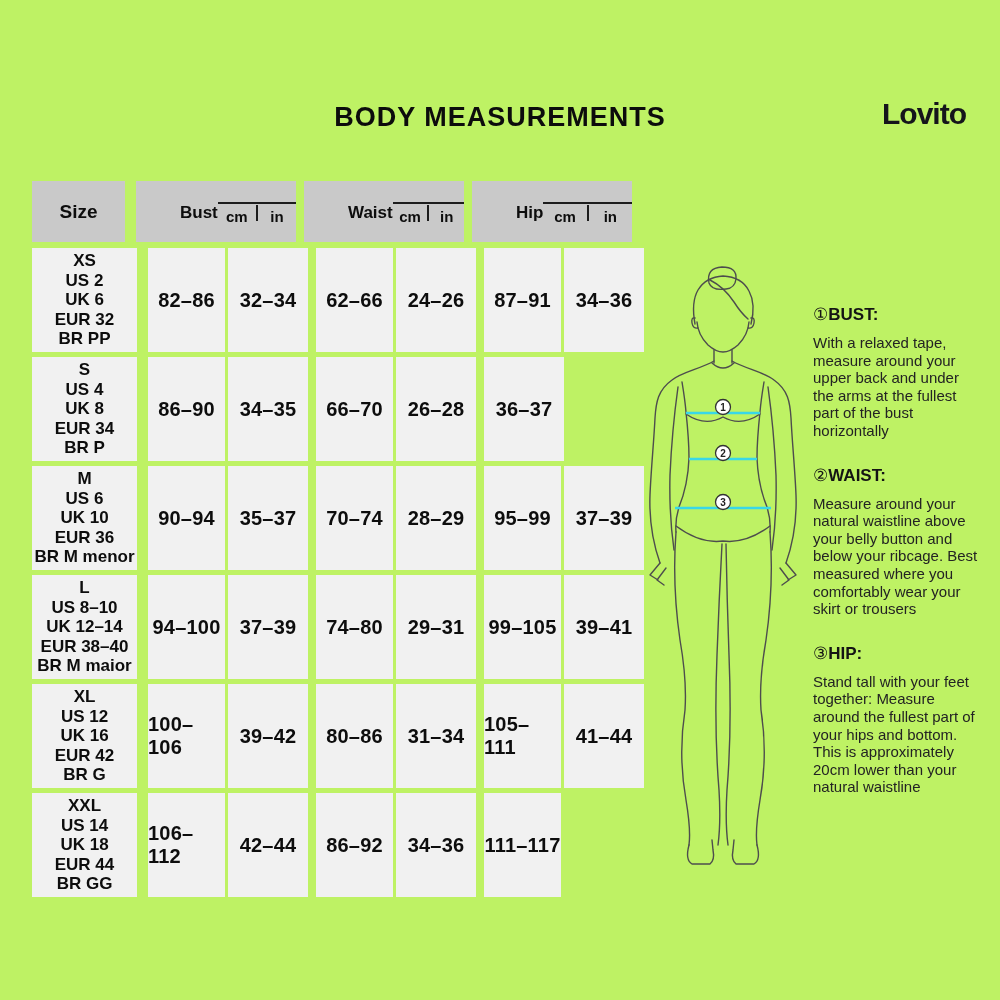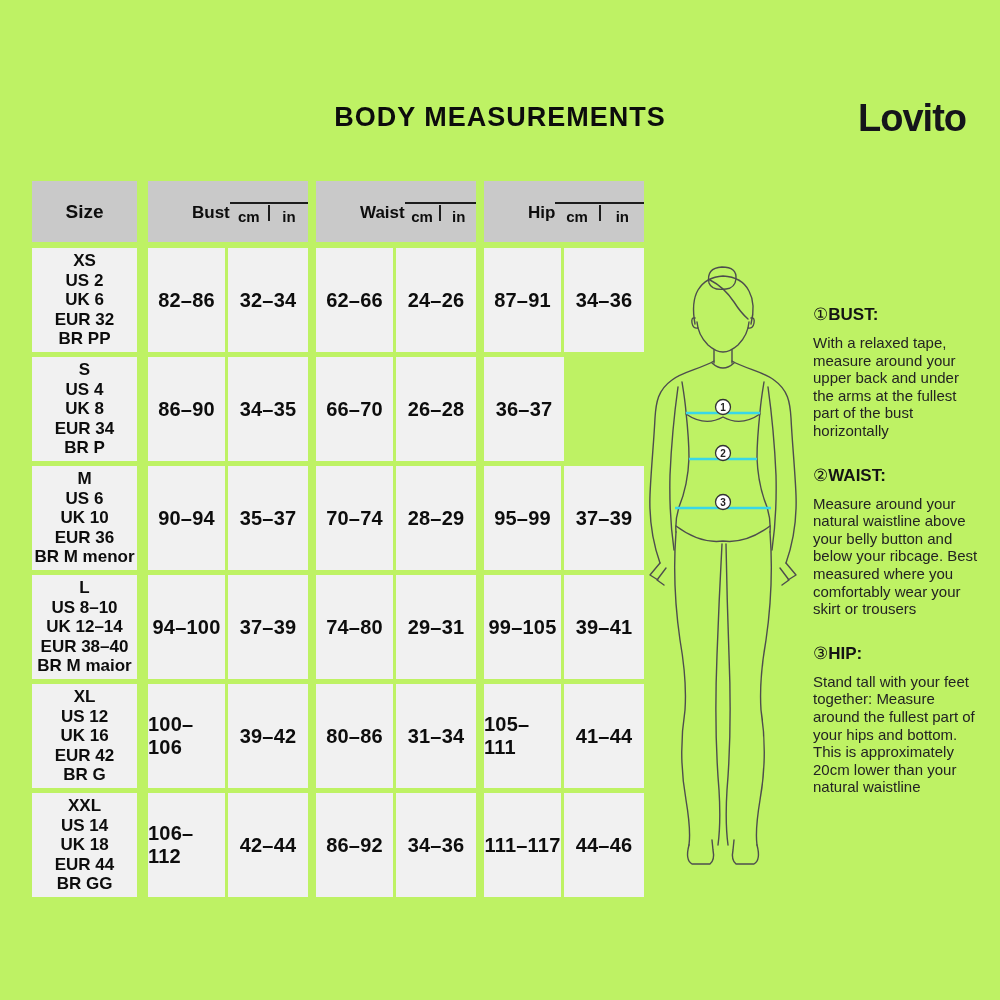--- a/index.html
+++ b/index.html
@@ -9,29 +9,29 @@
     font-family:"Liberation Sans", sans-serif; color:#0d0d0d; overflow:hidden;
   }
 
   
   .page-title {
     position:absolute; top:102px; left:0; width:1000px; text-align:center;
     font-size:27px; font-weight:bold; letter-spacing:1px; color:#0c0c0c;
   }
   .brand-logo {
     position:absolute; top:97px; right:34px;
-    font-size:38px; font-weight:bold; letter-spacing:-1px; color:#15151b;
+    font-size:30px; font-weight:bold; letter-spacing:-1px; color:#15151b;
   }
 
   
   .size-table { position:absolute; left:32px; top:181px; }
   .thead { display:flex; margin-bottom:6px; }
   .cell { flex:none; }
   .size-head {
-    width:105px; height:61px; background:#c9c9c9; margin-right:11px;
+    width:93px; height:61px; background:#c9c9c9; margin-right:11px;
     display:flex; align-items:center; justify-content:center;
     font-size:19px; font-weight:bold;
   }
   .ghead {
     width:160px; height:61px; background:#c9c9c9; margin-right:8px;
     display:flex; flex-direction:row; align-items:center; padding-top:6px;padding-left:44px;
   }
   .ghead:last-child { margin-right:0; }
   .group-label { font-size:17px; font-weight:bold; line-height:20px; margin-bottom:3px; }
   .units-row {
@@ -186,21 +186,20 @@
             <div>US 14</div>
             <div>UK 18</div>
             <div>EUR 44</div>
             <div>BR GG</div>
           </div>
           <div class="cell c-val c-cm">106–112</div>
           <div class="cell c-val c-in">42–44</div>
           <div class="cell c-val c-cm">86–92</div>
           <div class="cell c-val c-in">34–36</div>
           <div class="cell c-val c-cm">111–117</div>
-          <div class="cell c-val c-in">44–46</div>
         </div>
       </div>
   </div>
 
   <div class="figure-wrap">
     <svg width="170" height="630" viewBox="0 0 170 630">
       <g fill="none" stroke="#4d4d4d" stroke-width="1.4" stroke-linecap="round" stroke-linejoin="round">
 
         <path d="M79,23 Q76,8 92,7 Q107,7 106,19 Q105,28 96,29 Q82,31 79,23 Z"></path>
 

